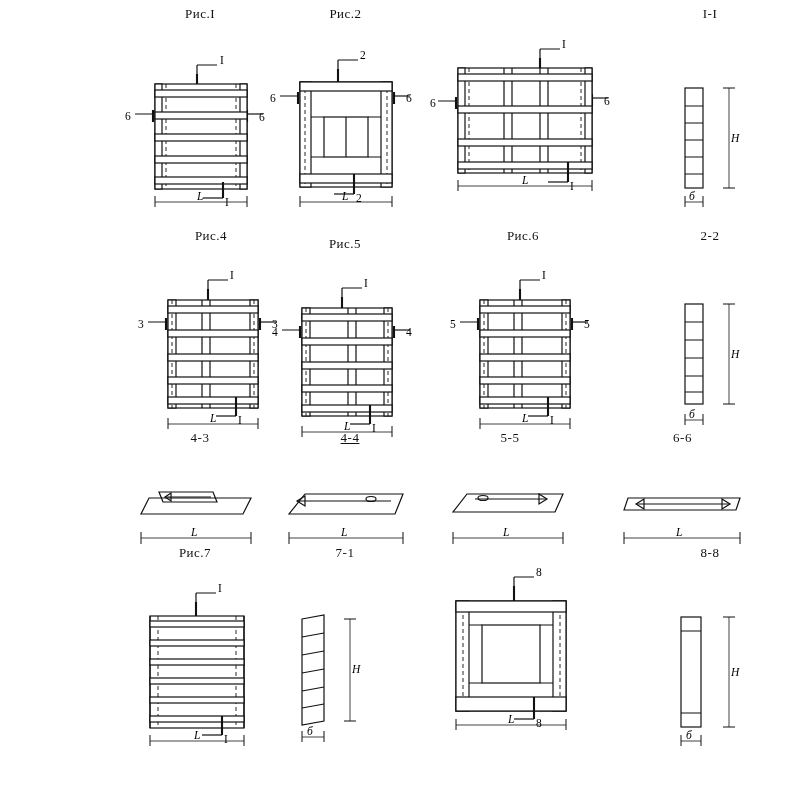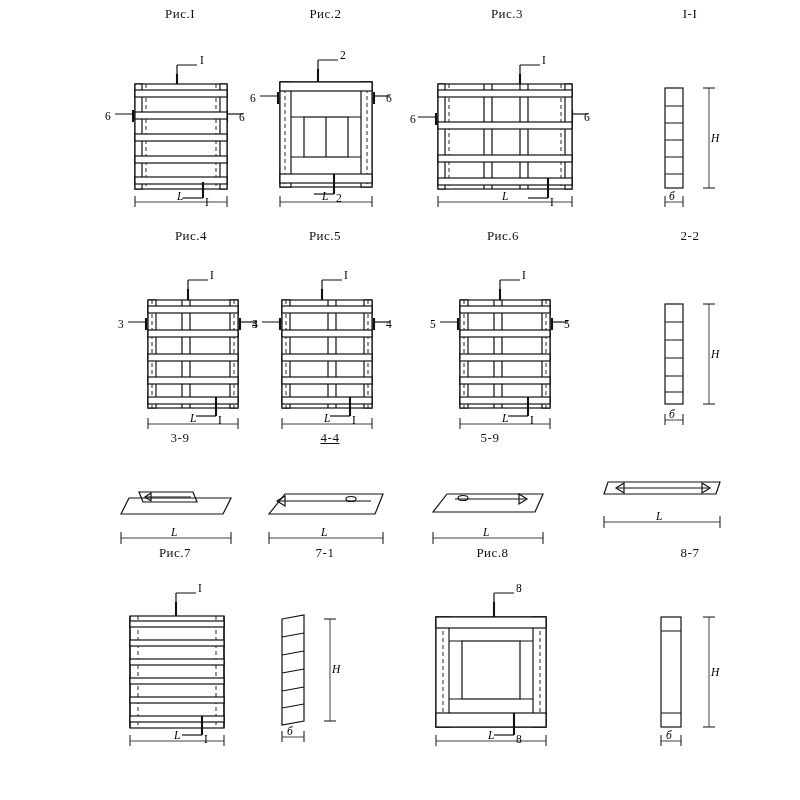--- a/index.html
+++ b/index.html
@@ -5,21 +5,21 @@
   html,body{margin:0;padding:0;}
   body{
     width:800px;height:800px;
     background:#ffffff;
     font-family:"Liberation Serif", serif;
     color:#111;
     position:relative;
     overflow:hidden;
   }
   .sheet{position:absolute;inset:0;}
-  .cell{position:absolute;}
+  .cell{position:absolute;margin-left:20px;}
   .caption{
     text-align:center;
     font-size:13px;
     letter-spacing:.5px;
     font-family:"Liberation Serif", serif;
     white-space:nowrap;
   }
   .fig{position:relative;}
   svg{display:block;overflow:visible;}
   .ln{stroke:#111;stroke-width:1.2;fill:none;}
@@ -111,21 +111,20 @@
         <text class="lbl" x="88" y="180">2</text>
 
         <path class="ln-thin" d="M32 180 L124 180"></path>
         <path class="tick" d="M32 174 L32 185 M124 174 L124 185"></path>
         <text class="lbl-i" x="74" y="178">L</text>
       </svg>
     </div>
   </div>
 
   <div class="cell" style="left:412px;top:6px;width:190px;">
-    <div class="caption">Рис.3</div>
     <div class="fig">
       <svg width="190" height="185" viewBox="0 0 190 185">
         <path class="ln" d="M108 43 L128 43 M108 43 L108 53"></path>
         <path class="ln-th" d="M108 52 L108 62"></path>
         <text class="lbl" x="130" y="42">I</text>
 
         <path class="ln" d="M6 95 L24 95 M24 95 L24 103"></path>
         <path class="ln-th" d="M24 91 L24 103"></path>
         <text class="lbl" x="-2" y="101">6</text>
 
@@ -205,21 +204,21 @@
         <path class="ln" d="M80 172 L100 172"></path>
         <text class="lbl" x="102" y="180">I</text>
 
         <path class="ln-thin" d="M32 180 L122 180"></path>
         <path class="tick" d="M32 174 L32 185 M122 174 L122 185"></path>
         <text class="lbl-i" x="74" y="178">L</text>
       </svg>
     </div>
   </div>
 
-  <div class="cell" style="left:250px;top:228px;width:150px;">
+  <div class="cell" style="left:250px;top:236px;width:150px;">
     <div class="caption">Рис.5</div>
     <div class="fig">
       <svg width="150" height="185" viewBox="0 0 150 185">
         <path class="ln" d="M72 36 L92 36 M72 36 L72 46"></path>
         <path class="ln-th" d="M72 45 L72 56"></path>
         <text class="lbl" x="94" y="35">I</text>
 
         <path class="ln" d="M12 78 L30 78 M30 78 L30 86"></path>
         <path class="ln-th" d="M30 74 L30 86"></path>
         <text class="lbl" x="2" y="84">4</text>
@@ -298,21 +297,21 @@
         <path class="tick" d="M78 60 L90 60 M78 160 L90 160"></path>
         <text class="lbl-i" x="86" y="114">H</text>
         <path class="ln-thin" d="M40 176 L58 176"></path>
         <path class="tick" d="M40 170 L40 181 M58 170 L58 181"></path>
         <text class="lbl-i" x="44" y="174">б</text>
       </svg>
     </div>
   </div>
 
   <div class="cell" style="left:105px;top:430px;width:150px;">
-    <div class="caption">3-9</div>
+    <div class="caption">4-3</div>
     <div class="fig">
       <svg width="150" height="105" viewBox="0 0 150 105">
         <path class="ln" d="M24 52 L126 52 L118 68 L16 68 Z"></path>
         <path class="ln" d="M34 46 L88 46 L92 56 L38 56 Z" fill="#fff"></path>
         <path class="ln" d="M40 51 L86 51"></path>
         <path class="ln" d="M46 47 L40 51 L46 55 Z" fill="#111"></path>
         <path class="ln-thin" d="M16 92 L126 92"></path>
         <path class="tick" d="M16 86 L16 98 M126 86 L126 98"></path>
         <text class="lbl-i" x="66" y="90">L</text>
       </svg>
@@ -328,35 +327,36 @@
         <path class="ln" d="M30 50 L22 55 L30 60 Z" fill="#111"></path>
         <ellipse class="ln" cx="96" cy="53" rx="5" ry="2.5" fill="#fff"></ellipse>
         <path class="ln-thin" d="M14 92 L128 92"></path>
         <path class="tick" d="M14 86 L14 98 M128 86 L128 98"></path>
         <text class="lbl-i" x="66" y="90">L</text>
       </svg>
     </div>
   </div>
 
   <div class="cell" style="left:415px;top:430px;width:150px;">
-    <div class="caption">5-9</div>
+    <div class="caption">5-5</div>
     <div class="fig">
       <svg width="150" height="105" viewBox="0 0 150 105">
         <path class="ln" d="M32 48 L128 48 L120 66 L18 66 Z"></path>
         <path class="ln" d="M40 53 L112 53"></path>
         <ellipse class="ln" cx="48" cy="52" rx="5" ry="2.5" fill="#fff"></ellipse>
         <path class="ln" d="M104 48 L112 53 L104 58 Z" fill="#111"></path>
         <path class="ln-thin" d="M18 92 L128 92"></path>
         <path class="tick" d="M18 86 L18 98 M128 86 L128 98"></path>
         <text class="lbl-i" x="68" y="90">L</text>
       </svg>
     </div>
   </div>
 
   <div class="cell" style="left:580px;top:430px;width:165px;">
+    <div class="caption">6-6</div>
     <div class="fig">
       <svg width="165" height="105" viewBox="0 0 165 105">
         <path class="ln" d="M28 52 L140 52 L136 64 L24 64 Z"></path>
         <path class="ln" d="M36 58 L130 58"></path>
         <path class="ln" d="M44 53 L36 58 L44 63 Z" fill="#111"></path>
         <path class="ln" d="M122 53 L130 58 L122 63 Z" fill="#111"></path>
         <path class="ln-thin" d="M24 92 L140 92"></path>
         <path class="tick" d="M24 86 L24 98 M140 86 L140 98"></path>
         <text class="lbl-i" x="76" y="90">L</text>
       </svg>
@@ -402,21 +402,20 @@
         <path class="tick" d="M64 58 L76 58 M64 160 L76 160"></path>
         <text class="lbl-i" x="72" y="112">H</text>
         <path class="ln-thin" d="M22 176 L44 176"></path>
         <path class="tick" d="M22 170 L22 181 M44 170 L44 181"></path>
         <text class="lbl-i" x="27" y="174">б</text>
       </svg>
     </div>
   </div>
 
   <div class="cell" style="left:410px;top:545px;width:165px;">
-    <div class="caption">Рис.8</div>
     <div class="fig">
       <svg width="165" height="185" viewBox="0 0 165 185">
         <path class="ln" d="M84 32 L104 32 M84 32 L84 42"></path>
         <path class="ln-th" d="M84 41 L84 56"></path>
         <text class="lbl" x="106" y="31">8</text>
 
         <rect class="fillw ln" x="26" y="56" width="110" height="110"></rect>
         <rect class="fillw ln" x="26" y="56" width="13" height="110"></rect>
         <rect class="fillw ln" x="123" y="56" width="13" height="110"></rect>
         <path class="dash-s" d="M33 56 L33 166 M130 56 L130 166"></path>
@@ -430,21 +429,21 @@
         <text class="lbl" x="106" y="182">8</text>
 
         <path class="ln-thin" d="M26 180 L136 180"></path>
         <path class="tick" d="M26 174 L26 185 M136 174 L136 185"></path>
         <text class="lbl-i" x="78" y="178">L</text>
       </svg>
     </div>
   </div>
 
   <div class="cell" style="left:625px;top:545px;width:130px;">
-    <div class="caption">8-7</div>
+    <div class="caption">8-8</div>
     <div class="fig">
       <svg width="130" height="185" viewBox="0 0 130 185">
         <rect class="fillw ln" x="36" y="56" width="20" height="110"></rect>
         <path class="ln" d="M36 70 L56 70 M36 152 L56 152"></path>
         <path class="ln-thin" d="M84 56 L84 166"></path>
         <path class="tick" d="M78 56 L90 56 M78 166 L90 166"></path>
         <text class="lbl-i" x="86" y="115">H</text>
         <path class="ln-thin" d="M36 180 L56 180"></path>
         <path class="tick" d="M36 174 L36 185 M56 174 L56 185"></path>
         <text class="lbl-i" x="41" y="178">б</text>

